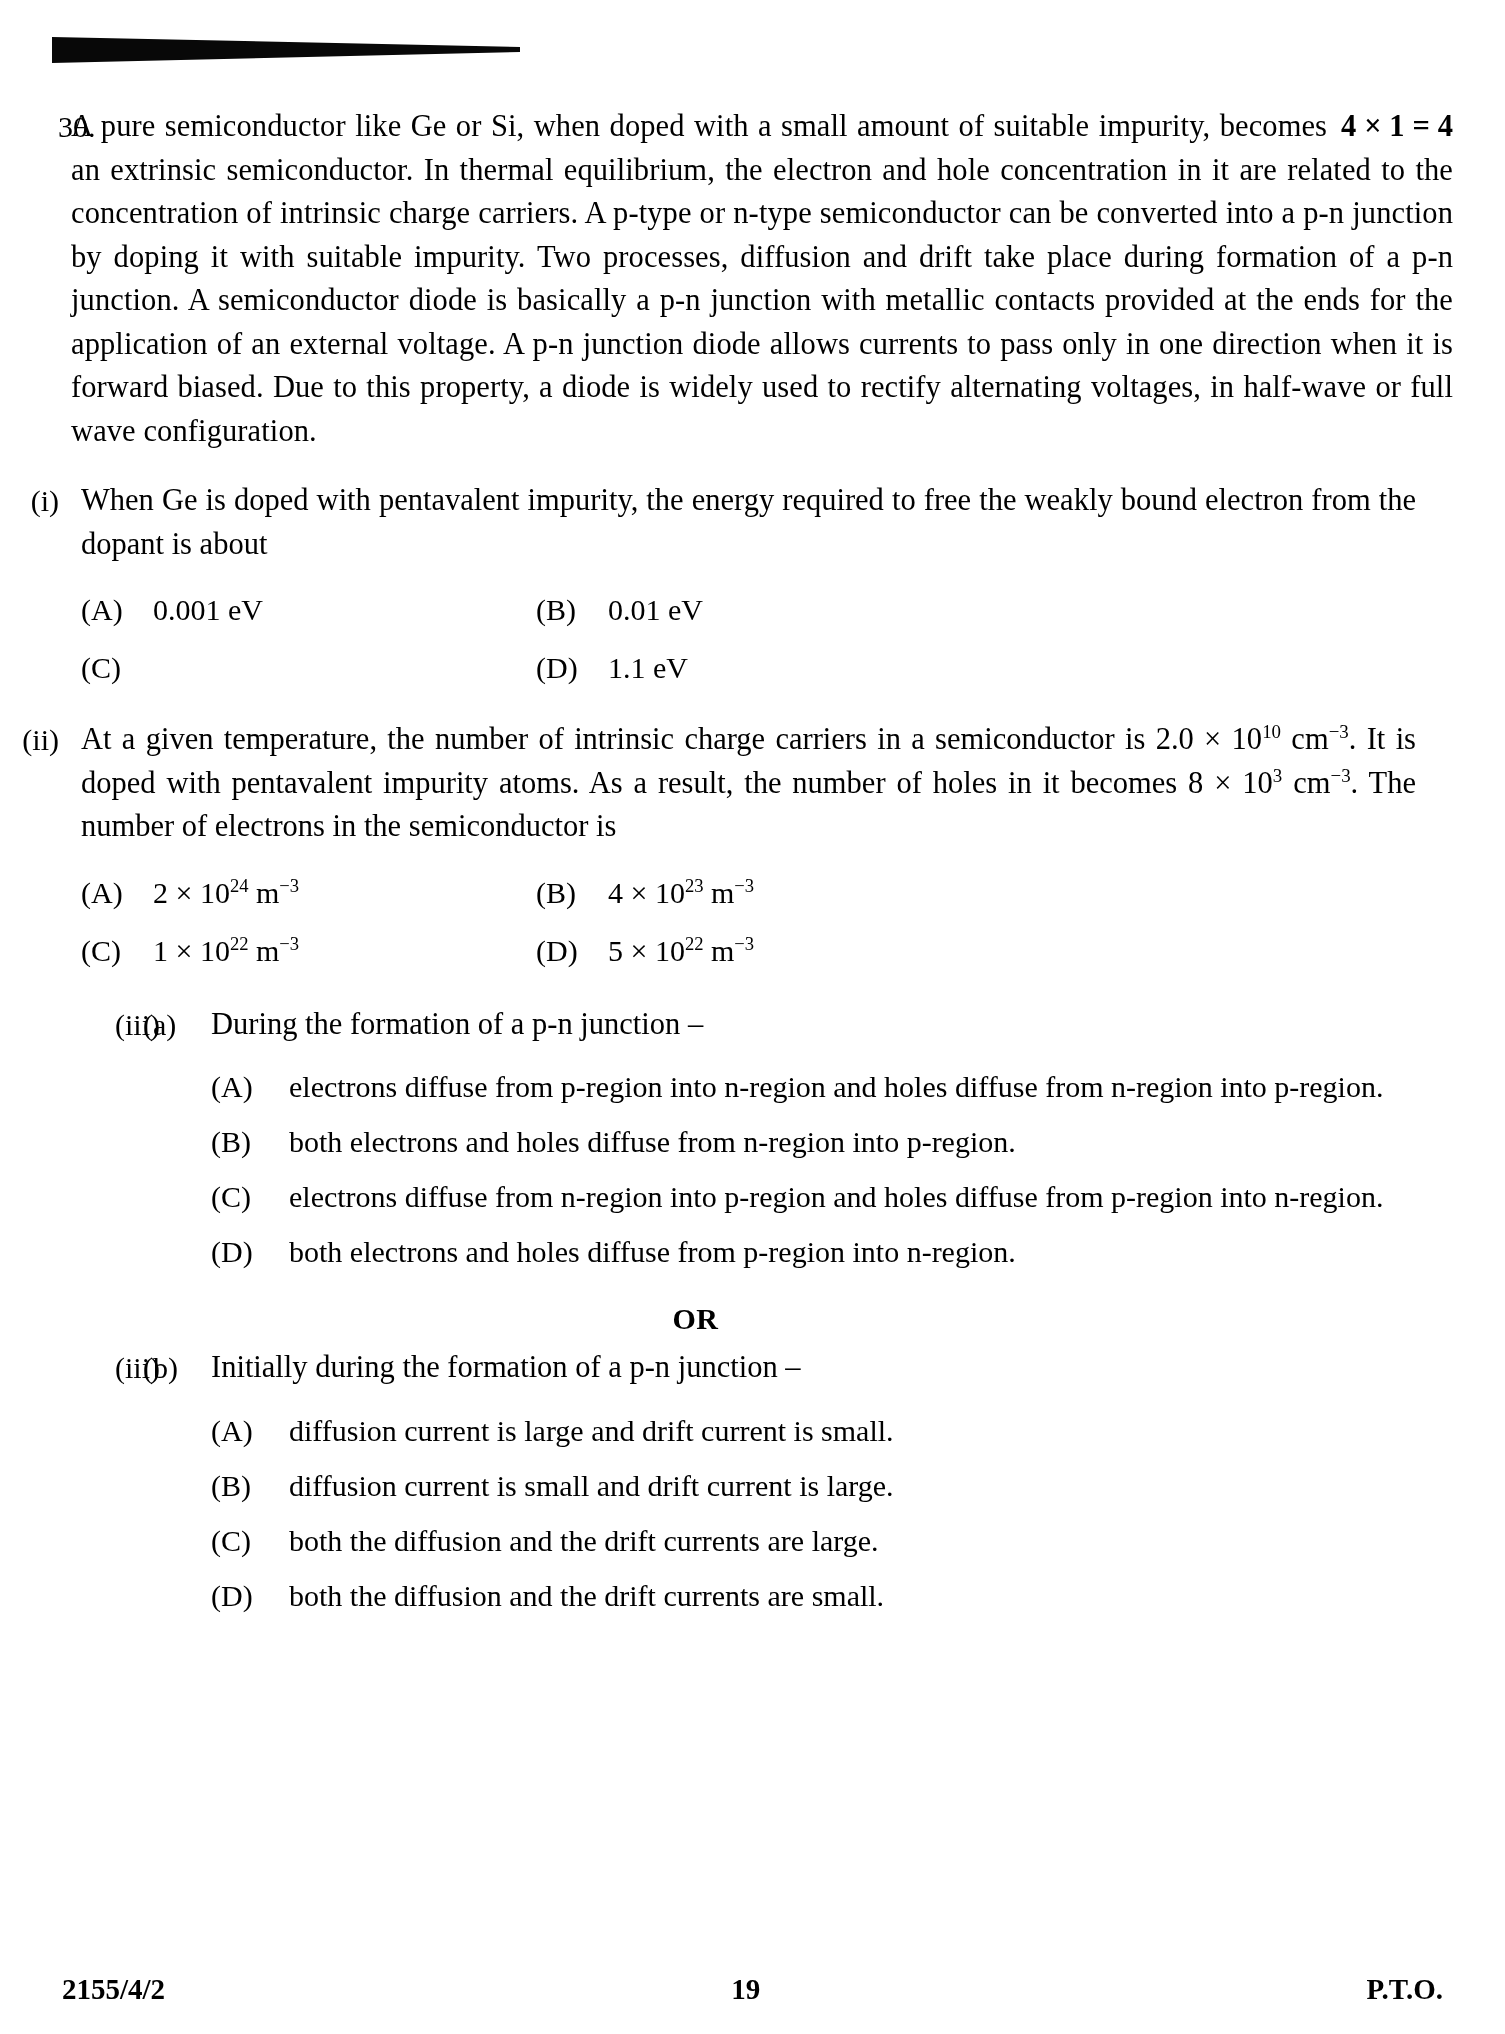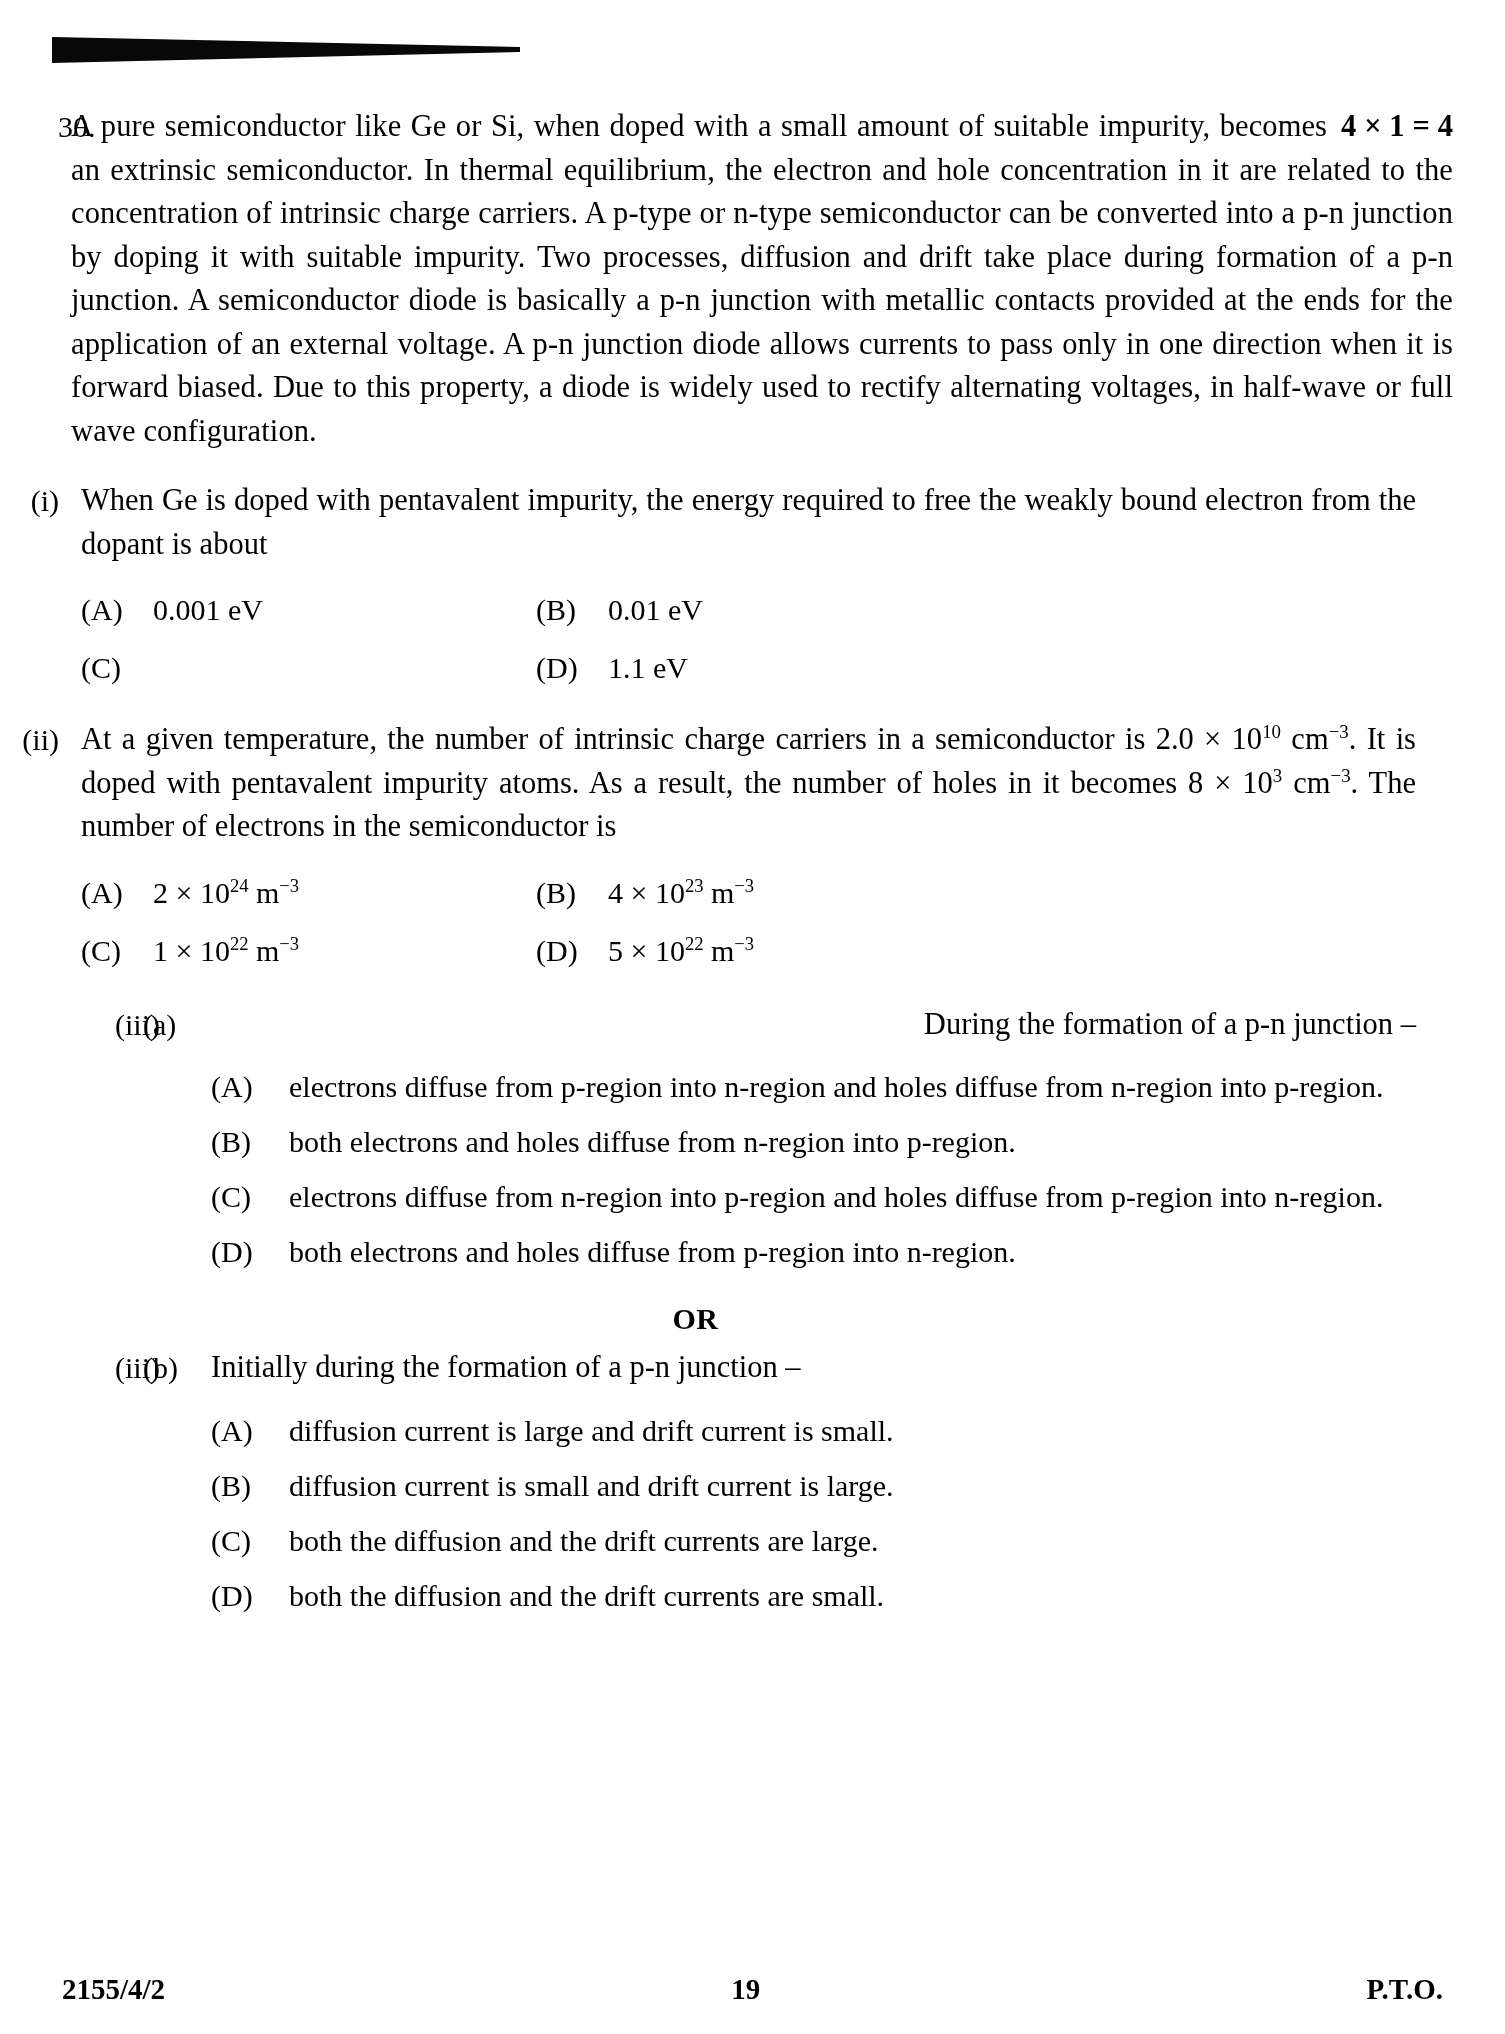--- a/index.html
+++ b/index.html
@@ -245,21 +245,21 @@
           </div>
         </div>
       </div>
     </div>
 
     <div class="sub" style="margin-top:32px;">
       <div class="sub-label" style="flex:0 0 78px;width:78px;text-align:left;padding-left:112px;padding-right:0;">(iii)</div>
       <div class="sub-body" style="padding-left:28px;">
         <div style="display:flex;align-items:flex-start;">
           <span style="flex:0 0 68px;font-size:30px;line-height:43px;">(a)</span>
-          <span class="sub-text nojust" style="flex:1 1 auto;text-align:right;">During the formation of a p-n junction –</span>
+          <span class="sub-text nojust" style="flex:1 1 auto;">During the formation of a p-n junction –</span>
         </div>
         <div class="opts1" style="padding-left:68px;padding-right:0;">
           <div class="opt-block">
             <span class="opt-key">(A)</span>
             <span class="opt-val">electrons diffuse from p-region into n-region and holes diffuse from n-region into p-region.</span>
           </div>
           <div class="opt-block">
             <span class="opt-key">(B)</span>
             <span class="opt-val nojust">both electrons and holes diffuse from n-region into p-region.</span>
           </div>

